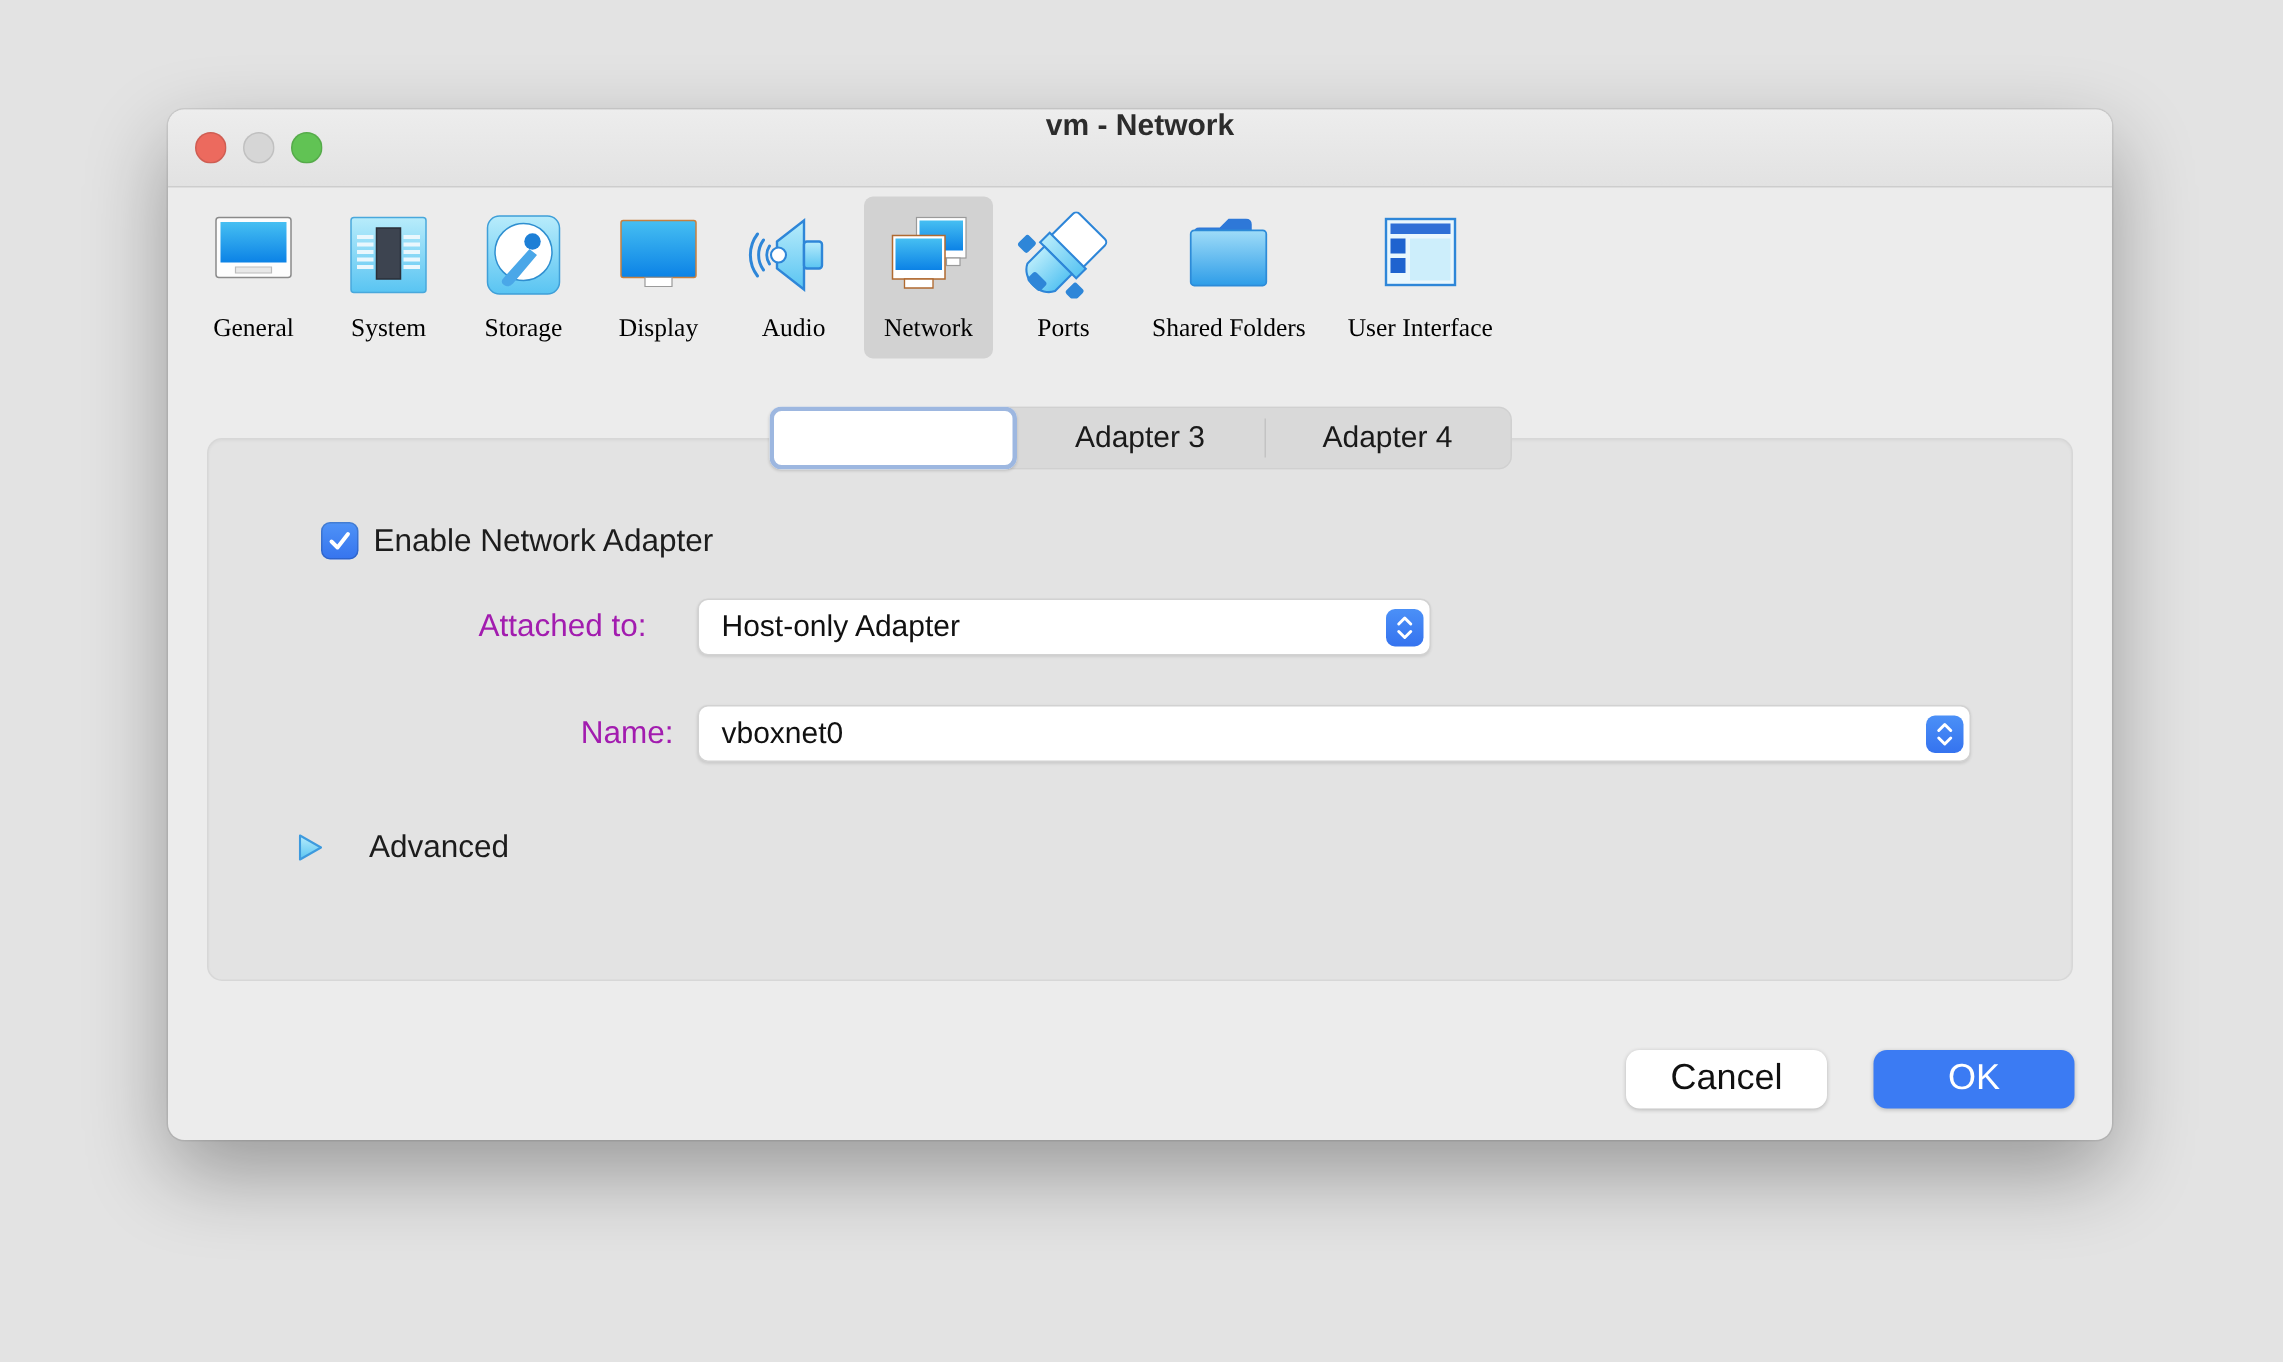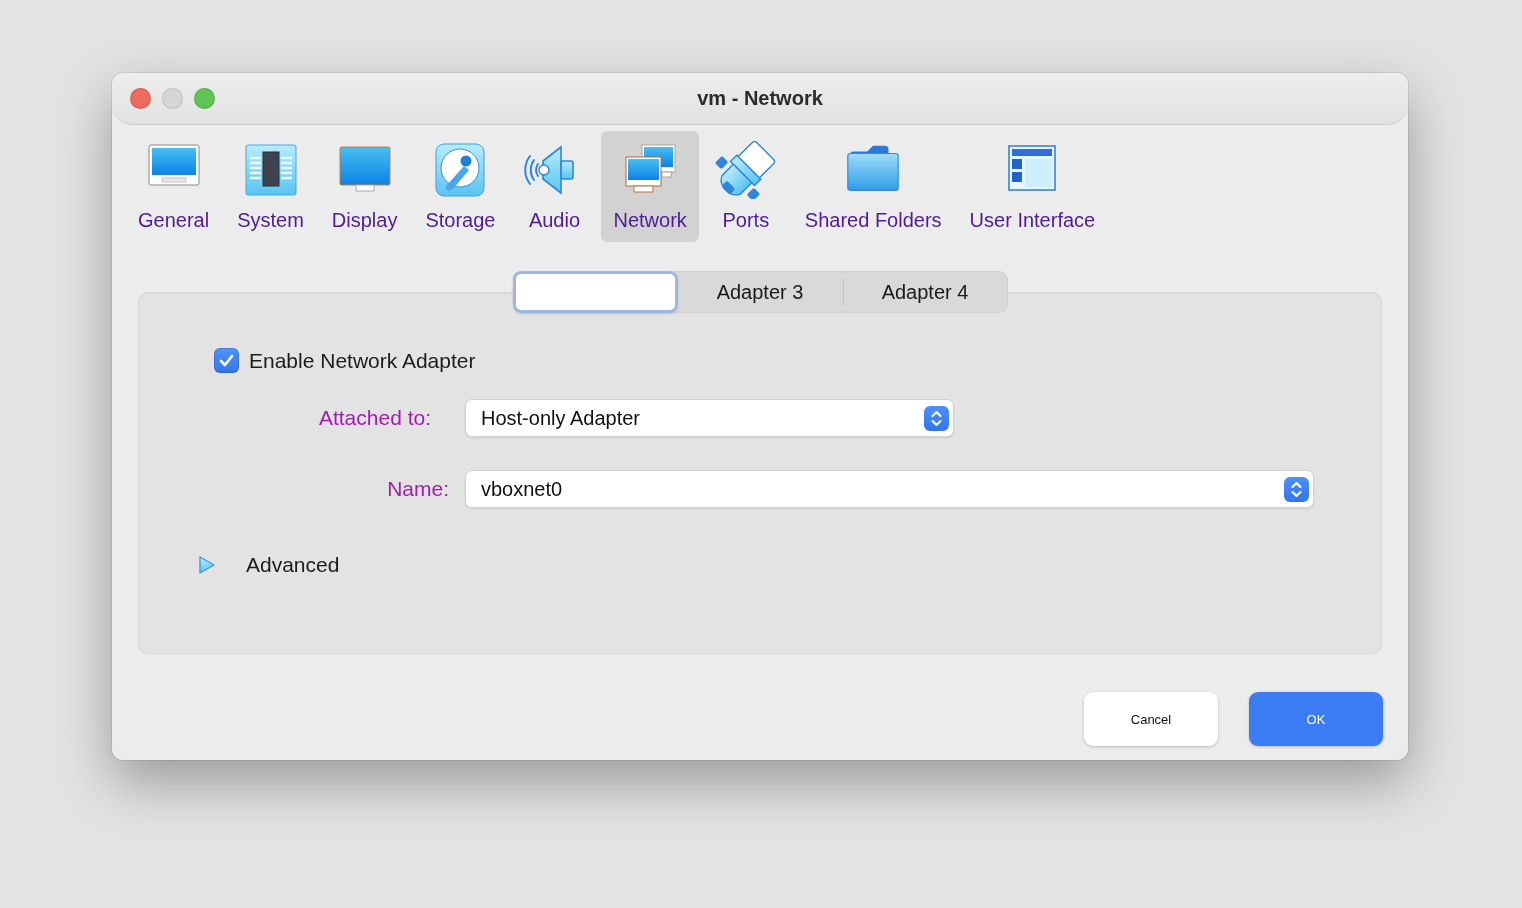--- a/index.html
+++ b/index.html
@@ -15,40 +15,40 @@
     position:absolute; left:112px; top:73px; width:1296px; height:687px;
     background:#ececec; border-radius:11px;
     box-shadow:0 22px 55px rgba(0,0,0,0.33), 0 0 0 1px rgba(0,0,0,0.08);
     overflow:hidden;
   }
   
   .titlebar {
     height:52px; position:relative;
     background:linear-gradient(#ededed,#e2e2e2);
     border-bottom:1px solid #cdcdcd;
-    display:flex; align-items:center; justify-content:center;border-radius:21px;
+    display:flex; align-items:flex-start; justify-content:center;
   }
   .traffic { position:absolute; left:18px; top:0; height:100%; display:flex; align-items:center; gap:11px; }
   .light { width:21px; height:21px; border-radius:50%; }
   .light.red   { background:#ec6a5e; border:1px solid rgba(0,0,0,0.12); }
   .light.gray  { background:#d6d6d6; border:1px solid rgba(0,0,0,0.10); }
   .light.green { background:#61c354; border:1px solid rgba(0,0,0,0.12); }
   .title { font-size:20px; font-weight:bold; color:#2c2c2c; }
   
   .toolbar {
     display:flex; align-items:flex-start; gap:4px;
     padding:6px 10px 8px 14px; height:132px;
   }
   .tb-item {
     display:flex; flex-direction:column; align-items:center; justify-content:flex-start;
     gap:8px; padding:8px 12px 10px; border-radius:6px; cursor:default;
   }
   .tb-item.selected { background:#d2d2d2; }
   .tb-item .ticon { width:62px; height:62px; display:flex; align-items:center; justify-content:center; }
-  .tb-item .tlabel { font-size:20px; color:#4c1d95; white-space:nowrap; }
+  .tb-item .tlabel { font-size:17px; color:#000000; white-space:nowrap;font-family:Liberation Serif, serif; }
   
   .content { position:relative; padding:0 26px; }
   .seg-wrap { position:relative; z-index:2; display:flex; justify-content:center; margin-top:14px; }
   .seg {
     display:flex; background:#d9d9d9; border-radius:9px; height:42px;
     box-shadow:inset 0 0 0 1px rgba(0,0,0,0.04);
   }
   .seg .segment {
     width:165px; display:flex; align-items:center; justify-content:center;
     font-size:20px; color:#1a1a1a; position:relative;
@@ -91,22 +91,22 @@
   .adv-row { position:absolute; left:58px; top:260px; display:flex; align-items:center; gap:30px; }
   .disclosure { width:19px; height:20px; }
   .adv-label { font-size:21px; font-weight:500; }
   
   .footer { position:absolute; left:0; right:0; bottom:0; height:82px; display:flex; align-items:center; }
   .status { display:flex; align-items:center; gap:16px; margin-left:311px; }
   .status-text { font-size:21px; color:#141414; }
   .warn-icon { width:32px; height:32px; }
   .footer-btns { margin-left:auto; display:flex; align-items:center; gap:31px; padding-right:25px; }
   .btn {
-    min-width:134px; height:54px; border:none; border-radius:9px;
-    font-size:13px; font-family:inherit; display:flex; align-items:center; justify-content:center;
+    min-width:134px; height:39px; border:none; border-radius:9px;
+    font-size:24px; font-family:inherit; display:flex; align-items:center; justify-content:center;
   }
   .btn.cancel { background:#ffffff; color:#111; box-shadow:0 1px 3px rgba(0,0,0,0.22); }
   .btn.ok { background:#3b7bf3; color:#ffffff; font-weight:500; box-shadow:0 1px 3px rgba(0,0,0,0.2); }
 </style>
 </head>
 <body>
 
 <svg width="0" height="0" style="position:absolute">
   <defs>
     <linearGradient id="scr" x1="0" y1="0" x2="0" y2="1">
@@ -157,38 +157,38 @@
             <path d="M39 17h11M39 22h11M39 27h11M39 32h11M39 37h11"></path>
           </g>
           <rect x="21" y="11" width="16" height="34" fill="#3d4450" stroke="#2a2f38"></rect>
         </svg>
       </span>
       <span class="tlabel">System</span>
     </div>
 
     <div class="tb-item">
       <span class="ticon">
-        <svg width="62" height="58" viewBox="0 0 62 58">
-          <rect x="6" y="6" width="50" height="38" rx="1.5" fill="url(#scr)" stroke="#c7803f" stroke-width="1"></rect>
-          <path d="M22 44 h18 v6 h-18 z" fill="#ffffff" stroke="#9a9a9a" stroke-width="0.8"></path>
-        </svg>
-      </span>
-      <span class="tlabel">Display</span>
-    </div>
-
-    <div class="tb-item">
-      <span class="ticon">
         <svg width="58" height="58" viewBox="0 0 58 58">
           <rect x="5" y="3" width="48" height="52" rx="8" fill="url(#lb)" stroke="#3f9fd8"></rect>
           <circle cx="29" cy="27" r="19" fill="#ffffff" stroke="#2f8fd0" stroke-width="1"></circle>
           <circle cx="35" cy="20" r="5.5" fill="#1d7fd6"></circle>
           <path d="M33 25 L16 44 q-3 3 0 5 q3 2 6-1 l16 -19 z" fill="#4aa7e8"></path>
         </svg>
       </span>
       <span class="tlabel">Storage</span>
+    </div>
+
+    <div class="tb-item">
+      <span class="ticon">
+        <svg width="62" height="58" viewBox="0 0 62 58">
+          <rect x="6" y="6" width="50" height="38" rx="1.5" fill="url(#scr)" stroke="#c7803f" stroke-width="1"></rect>
+          <path d="M22 44 h18 v6 h-18 z" fill="#ffffff" stroke="#9a9a9a" stroke-width="0.8"></path>
+        </svg>
+      </span>
+      <span class="tlabel">Display</span>
     </div>
 
     <div class="tb-item">
       <span class="ticon">
         <svg width="62" height="58" viewBox="0 0 62 58">
           <path d="M20 20 L38 6 L38 52 L20 38 Z" fill="url(#lb)" stroke="#2e86d8" stroke-width="1.6"></path>
           <rect x="38" y="20" width="12" height="18" rx="2" fill="url(#lb)" stroke="#2e86d8" stroke-width="1.6"></rect>
           <g fill="none" stroke="#2e86d8" stroke-width="2" stroke-linecap="round">
             <path d="M15 23 a11 11 0 0 0 0 12"></path>
             <path d="M11 19 a17 17 0 0 0 0 20"></path>

